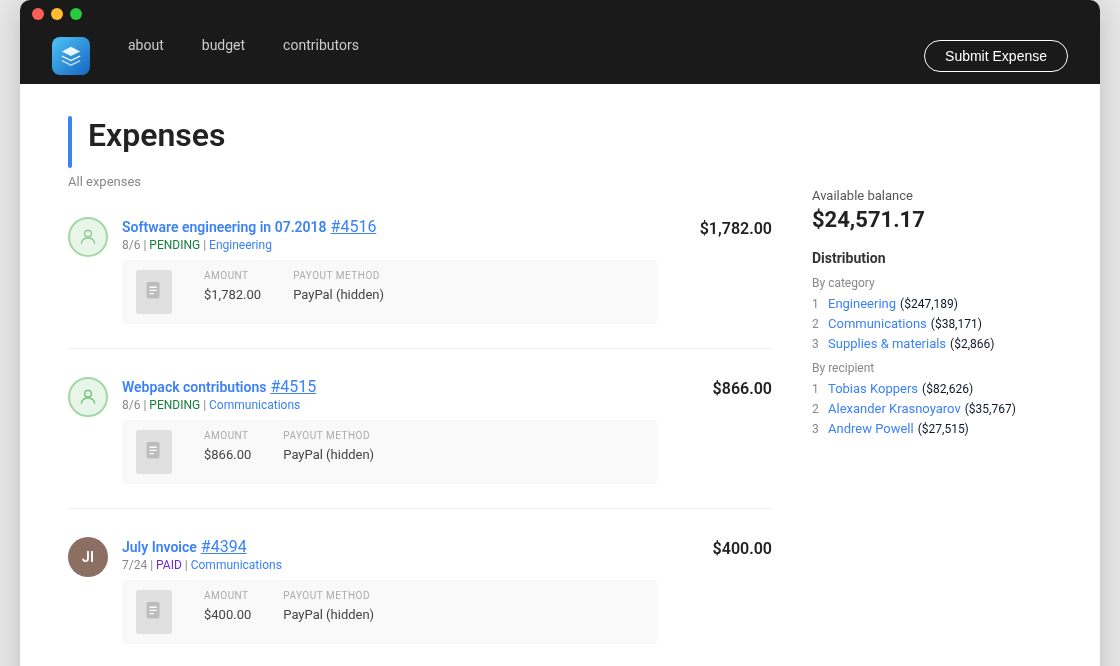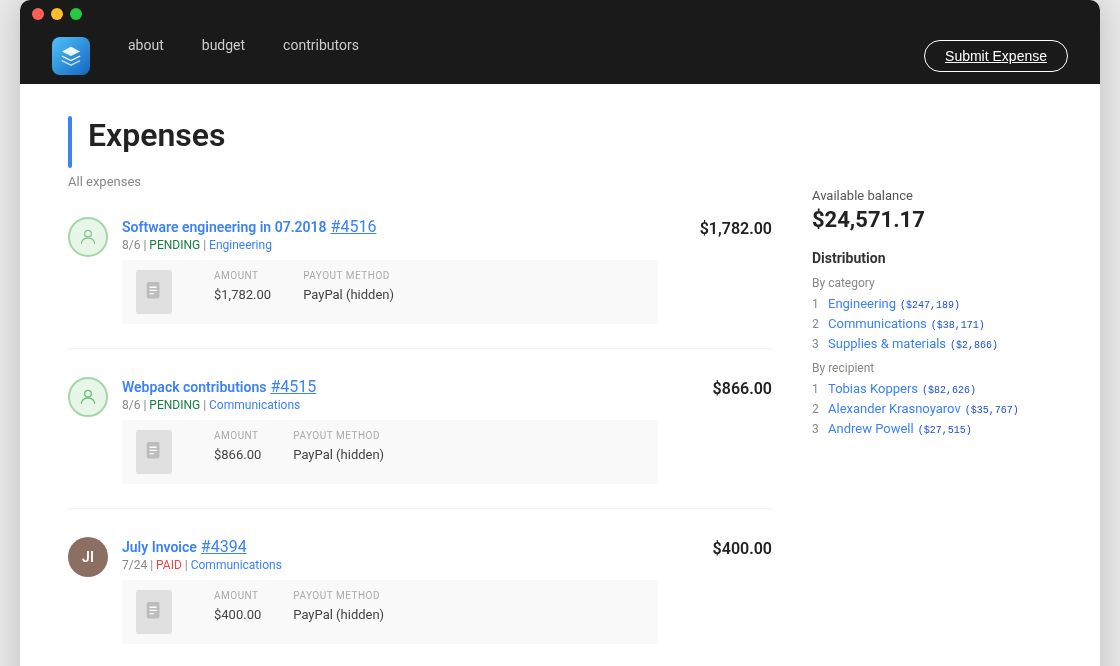--- a/index.html
+++ b/index.html
@@ -67,21 +67,20 @@
     }
     .btn-submit {
       background: transparent;
       color: #fff;
       border: 1.5px solid #fff;
       border-radius: 20px;
       padding: 7px 20px;
       font-size: 14px;
       cursor: pointer;
       font-weight: 500;
-      text-decoration: underline;
     }
 
     
     .main {
       background: #fff;
       padding: 32px 48px 40px 48px;
       display: flex;
       gap: 40px;
     }
     .content { flex: 1; }
@@ -131,30 +130,30 @@
       color: #3b82f6;
       font-weight: 400;
       text-decoration: underline;
     }
     .expense-meta {
       font-size: 12px;
       color: #888;
       margin-top: 2px;
     }
     .expense-meta .status-pending { color: #15803d; }
-    .expense-meta .status-paid { color: #ef4444; }
+    .expense-meta .status-paid { color: #6d28d9; }
     .expense-meta .category-link { color: #3b82f6; cursor: pointer; }
 
     .expense-detail {
       margin-top: 8px;
       background: #f9f9f9;
       border-radius: 4px;
       padding: 10px 14px;
       display: flex;
-      gap: 42px;
+      gap: 32px;
       align-items: flex-start;
     }
     .doc-icon {
       width: 36px; height: 44px;
       background: #e0e0e0;
       border-radius: 3px;
       display: flex; align-items: center; justify-content: center;
       flex-shrink: 0;
     }
     .doc-icon svg { width: 20px; height: 22px; }
@@ -187,21 +186,21 @@
     .sidebar-list li {
       font-size: 13px;
       color: #555;
       margin-bottom: 5px;
       display: flex;
       gap: 4px;
       align-items: baseline;
     }
     .sidebar-list li .rank { color: #888; font-size: 12px; min-width: 12px; }
     .sidebar-list li .link { color: #3b82f6; cursor: pointer; }
-    .sidebar-list li .amount { color: #1d4ed8; font-size: 10px; font-family: Liberation Mono, monospace; }
+    .sidebar-list li .amount { color: #0f172a; font-size: 12px; }
 
     
     .avatar-circle-green {
       width: 40px; height: 40px; border-radius: 50%;
       background: #e8f5e9;
       border: 2px solid #a5d6a7;
       display: flex; align-items: center; justify-content: center;
       flex-shrink: 0;
     }
     .avatar-inner { width: 20px; height: 20px; }

